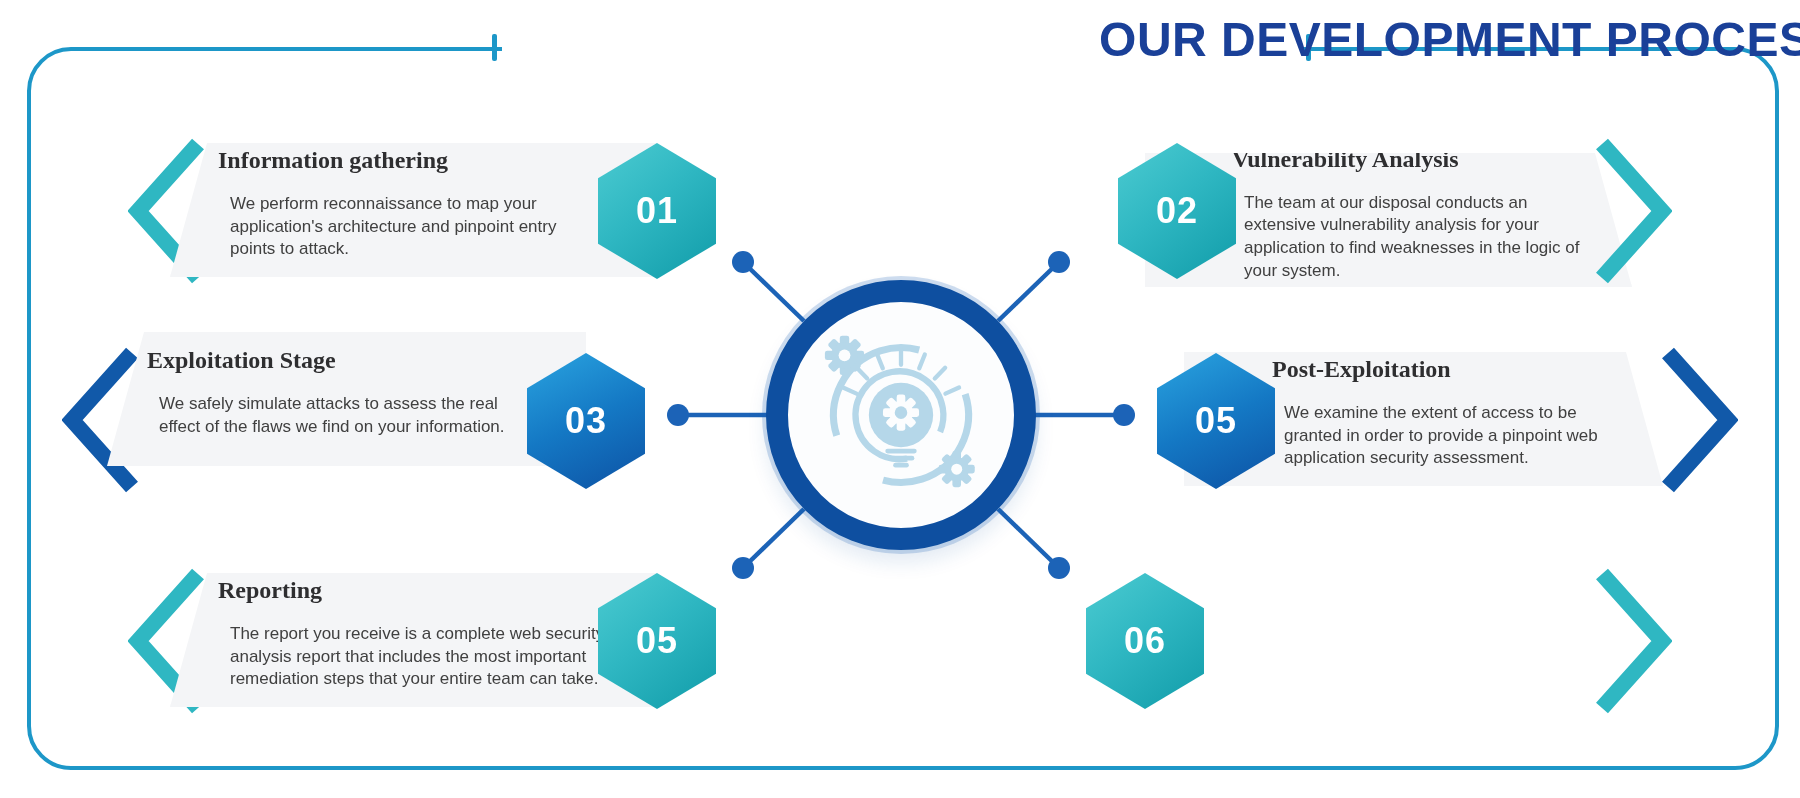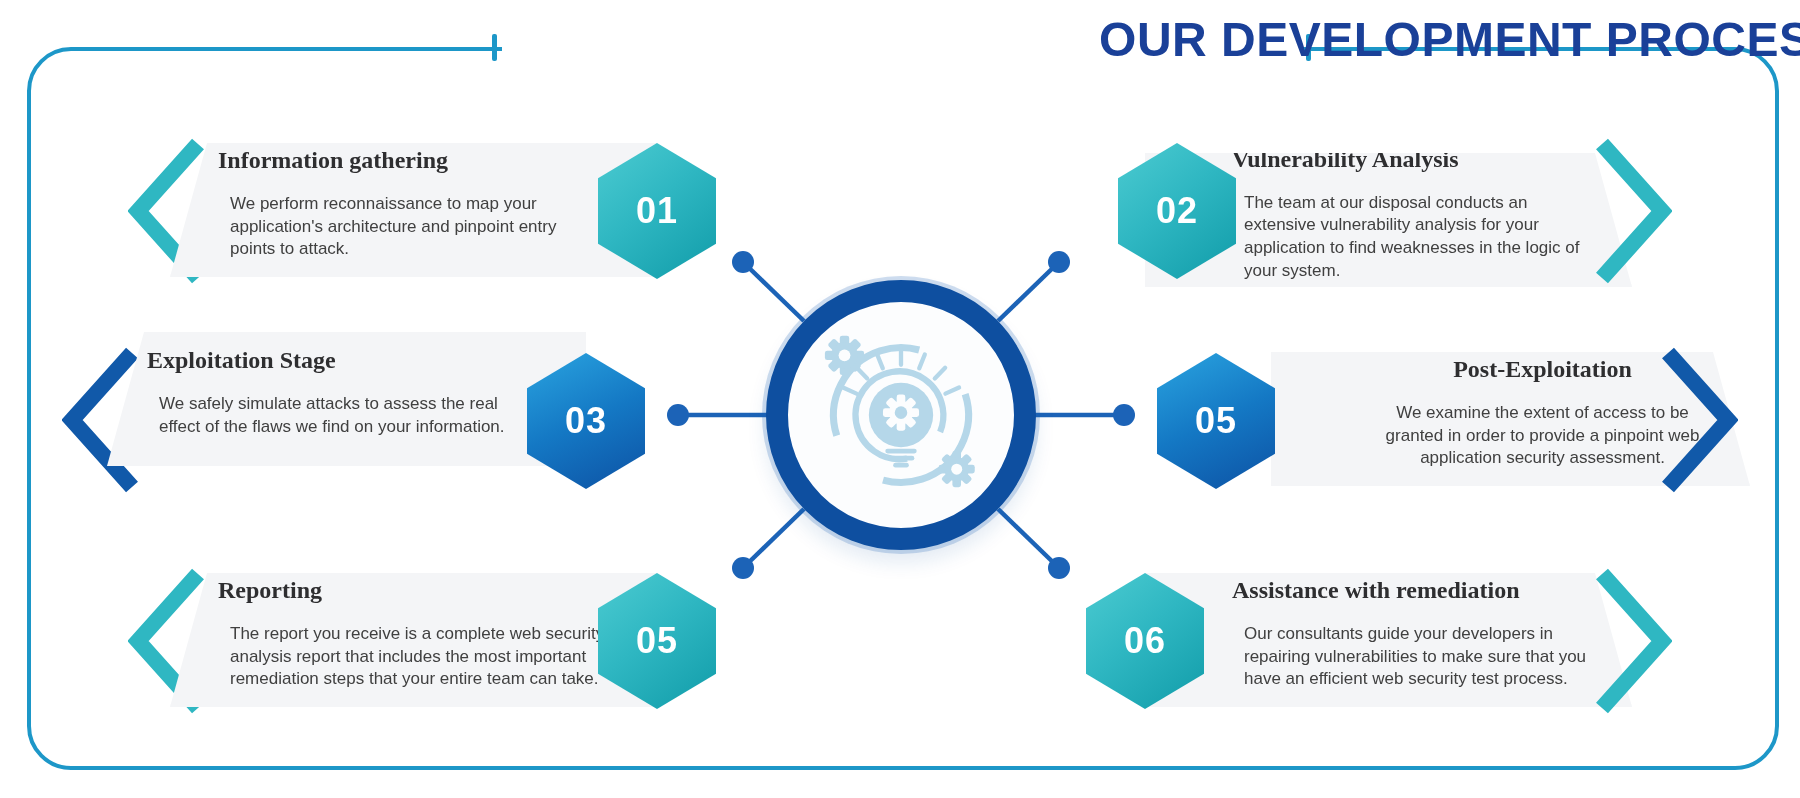--- a/index.html
+++ b/index.html
@@ -21,21 +21,21 @@
   .banner{position:absolute;background:var(--banner_bg);height:134px;
           box-shadow:0 2px 8px rgba(40,60,90,.07);display:flex;flex-direction:column;justify-content:center;}
   .banner.left{clip-path:polygon(37px 0,100% 0,100% 100%,0 100%);}
   .banner.right{clip-path:polygon(0 0,calc(100% - 37px) 0,100% 100%,0 100%);}
   .step-heading{font-size:24px;font-weight:700;color:var(--heading_text);margin:0 0 7px 0;font-family:Liberation Serif, serif;}
   .step-body{font-size:17px;line-height:1.33;color:var(--body_text);margin:12px;}
 
   .b1{left:170px;top:143px;width:487px;padding-left:48px;padding-right:62px;box-sizing:border-box;}
   .b2{left:1145px;top:153px;width:487px;padding-left:87px;padding-right:26px;box-sizing:border-box;}
   .b3{left:107px;top:332px;width:479px;padding-left:40px;padding-right:52px;box-sizing:border-box;}
-  .b4{left:1271px;top:352px;width:479px;padding-left:88px;padding-right:24px;box-sizing:border-box;text-align:center;}
+  .b4{left:1184px;top:352px;width:479px;padding-left:88px;padding-right:24px;box-sizing:border-box;}
   .b5{left:170px;top:573px;width:487px;padding-left:48px;padding-right:40px;box-sizing:border-box;}
   .b6{left:1145px;top:573px;width:487px;padding-left:87px;padding-right:26px;box-sizing:border-box;}
 
   
   .chev{position:absolute;width:82px;height:150px;}
   .chev polyline{fill:none;stroke-width:16px;}
   .chev.teal polyline{stroke:var(--teal);}
   .chev.blue polyline{stroke:var(--chevron_blue);}
   .c1{left:128px;top:136px;} .c2{left:1590px;top:136px;}
   .c3{left:62px;top:345px;}  .c4{left:1656px;top:345px;}
@@ -140,24 +140,20 @@
       <polyline points="70,8 10,75 70,142"></polyline>
     </svg>
   <div class="banner left b5">
     <p class="step-heading">Reporting</p>
     <p class="step-body">The report you receive is a complete web security analysis report that includes the most important remediation steps that your entire team can take.</p>
   </div>
   <div class="hex teal h5">
     <span class="num">05</span>
   </div>
 
-  <div class="banner right b6">
-    <p class="step-heading">Assistance with remediation</p>
-    <p class="step-body">Our consultants guide your developers in repairing vulnerabilities to make sure that you have an efficient web security test process.</p>
-  </div>
   <svg class="chev teal c6" viewBox="0 0 82 150">
       <polyline points="12,8 72,75 12,142"></polyline>
     </svg>
   <div class="hex teal h6">
     <span class="num">06</span>
   </div>
 
   <div class="center-circle">
     <svg class="bulb-icon" viewBox="0 0 260 260">
 

